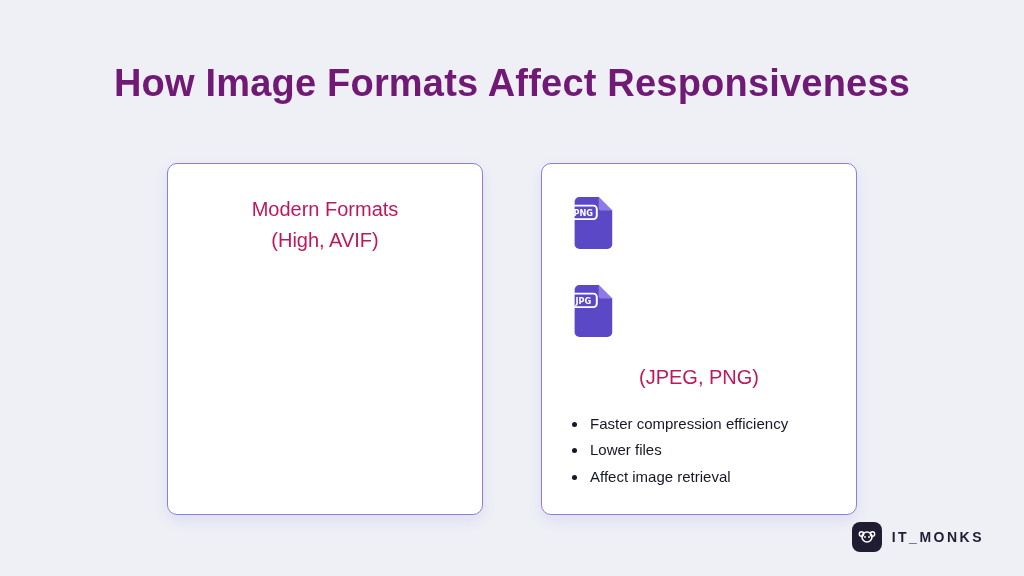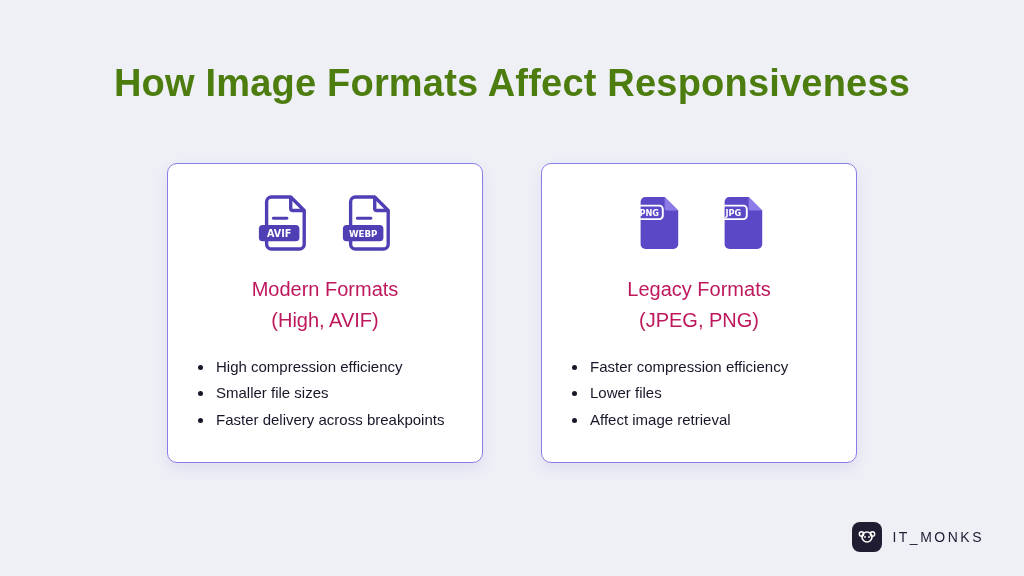--- a/index.html
+++ b/index.html
@@ -14,21 +14,21 @@
   body {
     background: #eef0f6;
     position: relative;
   }
 
   .page-title {
     text-align: center;
     font-size: 38px;
     font-weight: 800;
     letter-spacing: 0.2px;
-    color: #4d7c0f;
+    color: #701a75;
     padding-top: 62px;
   }
 
   .cards-row {
     display: flex;
     justify-content: center;
     gap: 58px;
     margin-top: 58px;
   }
 
@@ -40,20 +40,21 @@
     border-radius: 10px;
     box-shadow: 0 6px 14px rgba(91, 72, 199, 0.10);
     padding: 30px 22px 24px 22px;
   }
 
   .icons-row {
     display: flex;
     justify-content: center;
     gap: 30px;
     margin-bottom: 22px;
+    flex-direction: column;
   }
 
   .file-icon { width: 54px; height: 58px; display: block; }
 
   .file-icon text {
     font-family: "DejaVu Sans", sans-serif;
     font-weight: bold;
     fill: #ffffff;
   }
 
@@ -90,62 +91,38 @@
     border-radius: 8px;
     background: #201d33;
     display: flex;
     align-items: center;
     justify-content: center;
   }
 
   .brand-name {
     color: #201d33;
     font-size: 14px;
-    font-weight: 400;
+    font-weight: 700;
     letter-spacing: 2.5px;
   }
 </style>
 </head>
 <body>
 
 <h1 class="page-title">How Image Formats Affect Responsiveness</h1>
 
 <div class="cards-row">
 
   <div class="card">
-    <div class="icons-row">
-
-      <svg class="file-icon" viewBox="0 0 56 60">
-        <path d="M16 3 h20 l14 14 v35 a5 5 0 0 1 -5 5 H16 a5 5 0 0 1 -5 -5 V8 a5 5 0 0 1 5 -5 Z" fill="#ffffff" stroke="#4f3fb5" stroke-width="3.5" stroke-linejoin="round"></path>
-        <path d="M36 4 v11 a2 2 0 0 0 2 2 h11" fill="none" stroke="#4f3fb5" stroke-width="3.5"></path>
-        <line x1="18" y1="25" x2="32" y2="25" stroke="#4f3fb5" stroke-width="3" stroke-linecap="round"></line>
-        <rect x="3" y="32" width="42" height="17" rx="4" fill="#4f3fb5"></rect>
-        <text x="24" y="44.5" text-anchor="middle" font-size="10">AVIF</text>
-      </svg>
-
-      <svg class="file-icon" viewBox="0 0 56 60">
-        <path d="M16 3 h20 l14 14 v35 a5 5 0 0 1 -5 5 H16 a5 5 0 0 1 -5 -5 V8 a5 5 0 0 1 5 -5 Z" fill="#ffffff" stroke="#4f3fb5" stroke-width="3.5" stroke-linejoin="round"></path>
-        <path d="M36 4 v11 a2 2 0 0 0 2 2 h11" fill="none" stroke="#4f3fb5" stroke-width="3.5"></path>
-        <line x1="18" y1="25" x2="32" y2="25" stroke="#4f3fb5" stroke-width="3" stroke-linecap="round"></line>
-        <rect x="3" y="32" width="42" height="17" rx="4" fill="#4f3fb5"></rect>
-        <text x="24" y="44.5" text-anchor="middle" font-size="9">WEBP</text>
-      </svg>
-
-    </div>
 
     <div class="card-heading">
       <div>Modern Formats</div>
       <div>(High, AVIF)</div>
     </div>
 
-    <ul class="card-bullets">
-      <li>High compression efficiency</li>
-      <li>Smaller file sizes</li>
-      <li>Faster delivery across breakpoints</li>
-    </ul>
   </div>
 
   <div class="card">
     <div class="icons-row">
 
       <svg class="file-icon" viewBox="0 0 56 60">
         <path d="M16 3 h20 l14 14 v35 a5 5 0 0 1 -5 5 H16 a5 5 0 0 1 -5 -5 V8 a5 5 0 0 1 5 -5 Z" fill="#5b48c7"></path>
         <path d="M36 3 l14 14 h-12 a2 2 0 0 1 -2 -2 Z" fill="#8d7ce8"></path>
         <rect x="6" y="12" width="28" height="14" rx="3.5" fill="none" stroke="#ffffff" stroke-width="2"></rect>
         <text x="20" y="22.5" text-anchor="middle" font-size="8.5">PNG</text>
@@ -154,21 +131,20 @@
       <svg class="file-icon" viewBox="0 0 56 60">
         <path d="M16 3 h20 l14 14 v35 a5 5 0 0 1 -5 5 H16 a5 5 0 0 1 -5 -5 V8 a5 5 0 0 1 5 -5 Z" fill="#5b48c7"></path>
         <path d="M36 3 l14 14 h-12 a2 2 0 0 1 -2 -2 Z" fill="#8d7ce8"></path>
         <rect x="6" y="12" width="28" height="14" rx="3.5" fill="none" stroke="#ffffff" stroke-width="2"></rect>
         <text x="20" y="22.5" text-anchor="middle" font-size="8.5">JPG</text>
       </svg>
 
     </div>
 
     <div class="card-heading">
-      <div>Legacy Formats</div>
       <div>(JPEG, PNG)</div>
     </div>
 
     <ul class="card-bullets">
       <li>Faster compression efficiency</li>
       <li>Lower files</li>
       <li>Affect image retrieval</li>
     </ul>
   </div>
 

